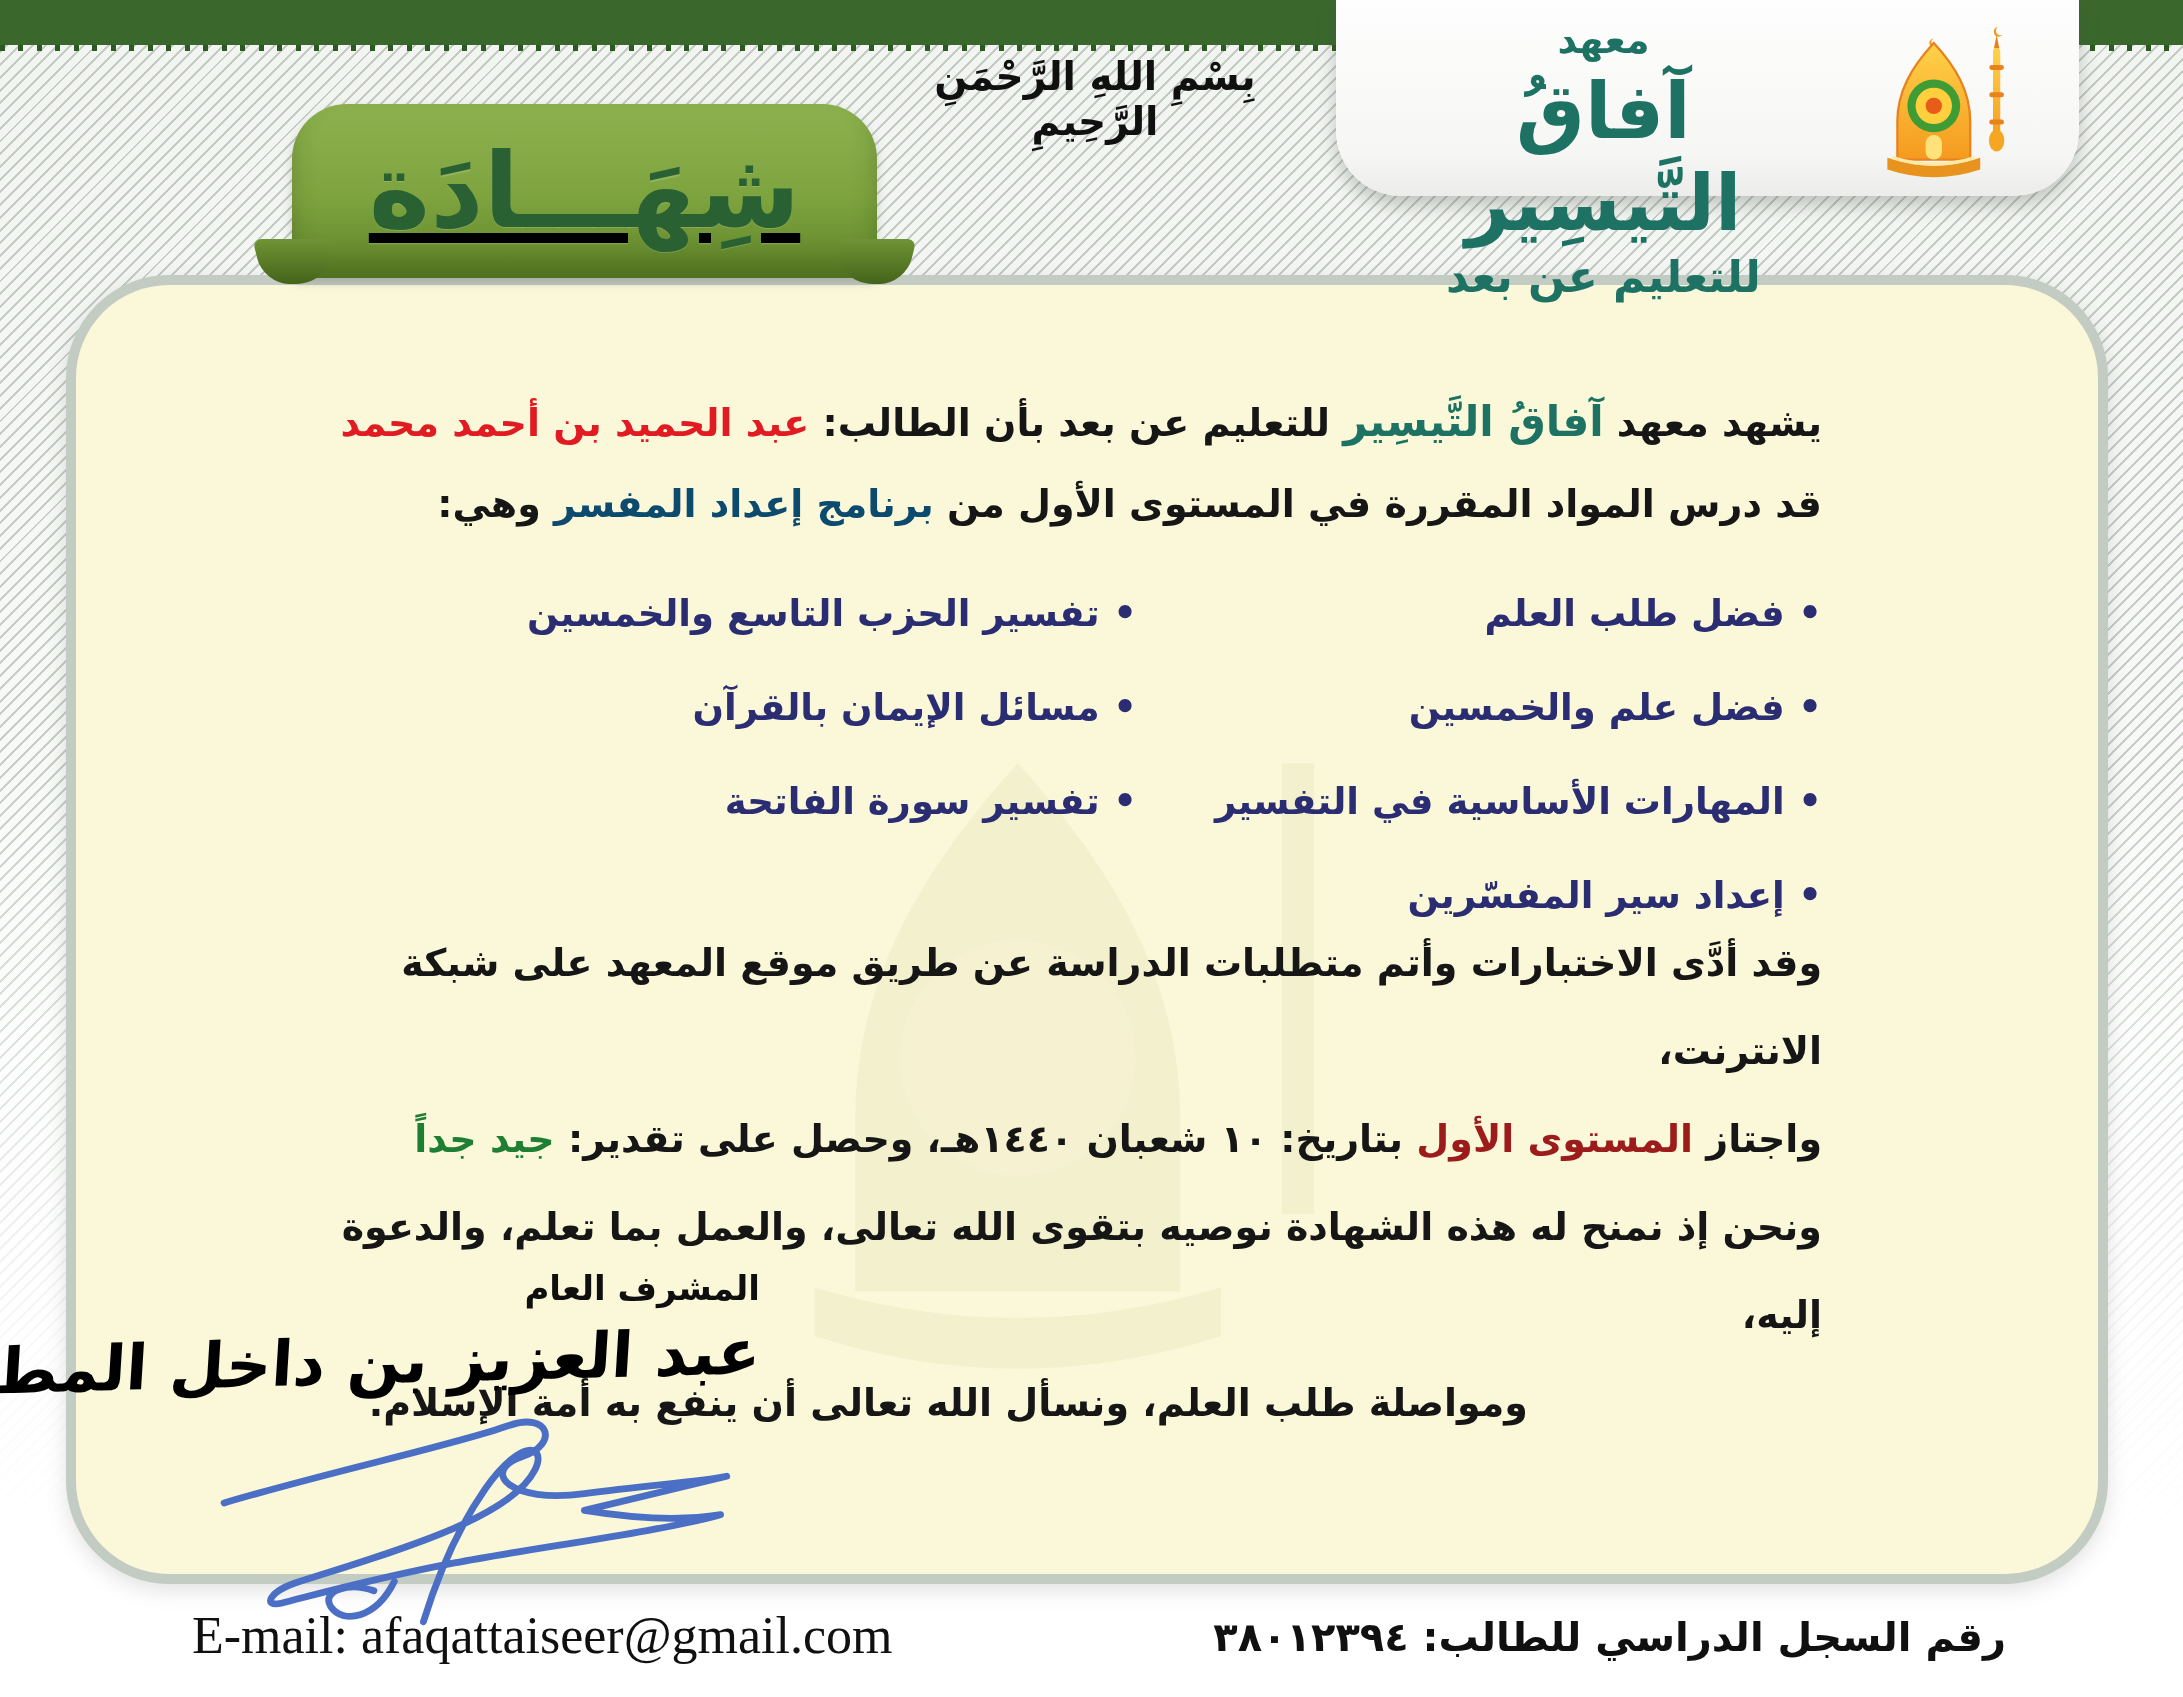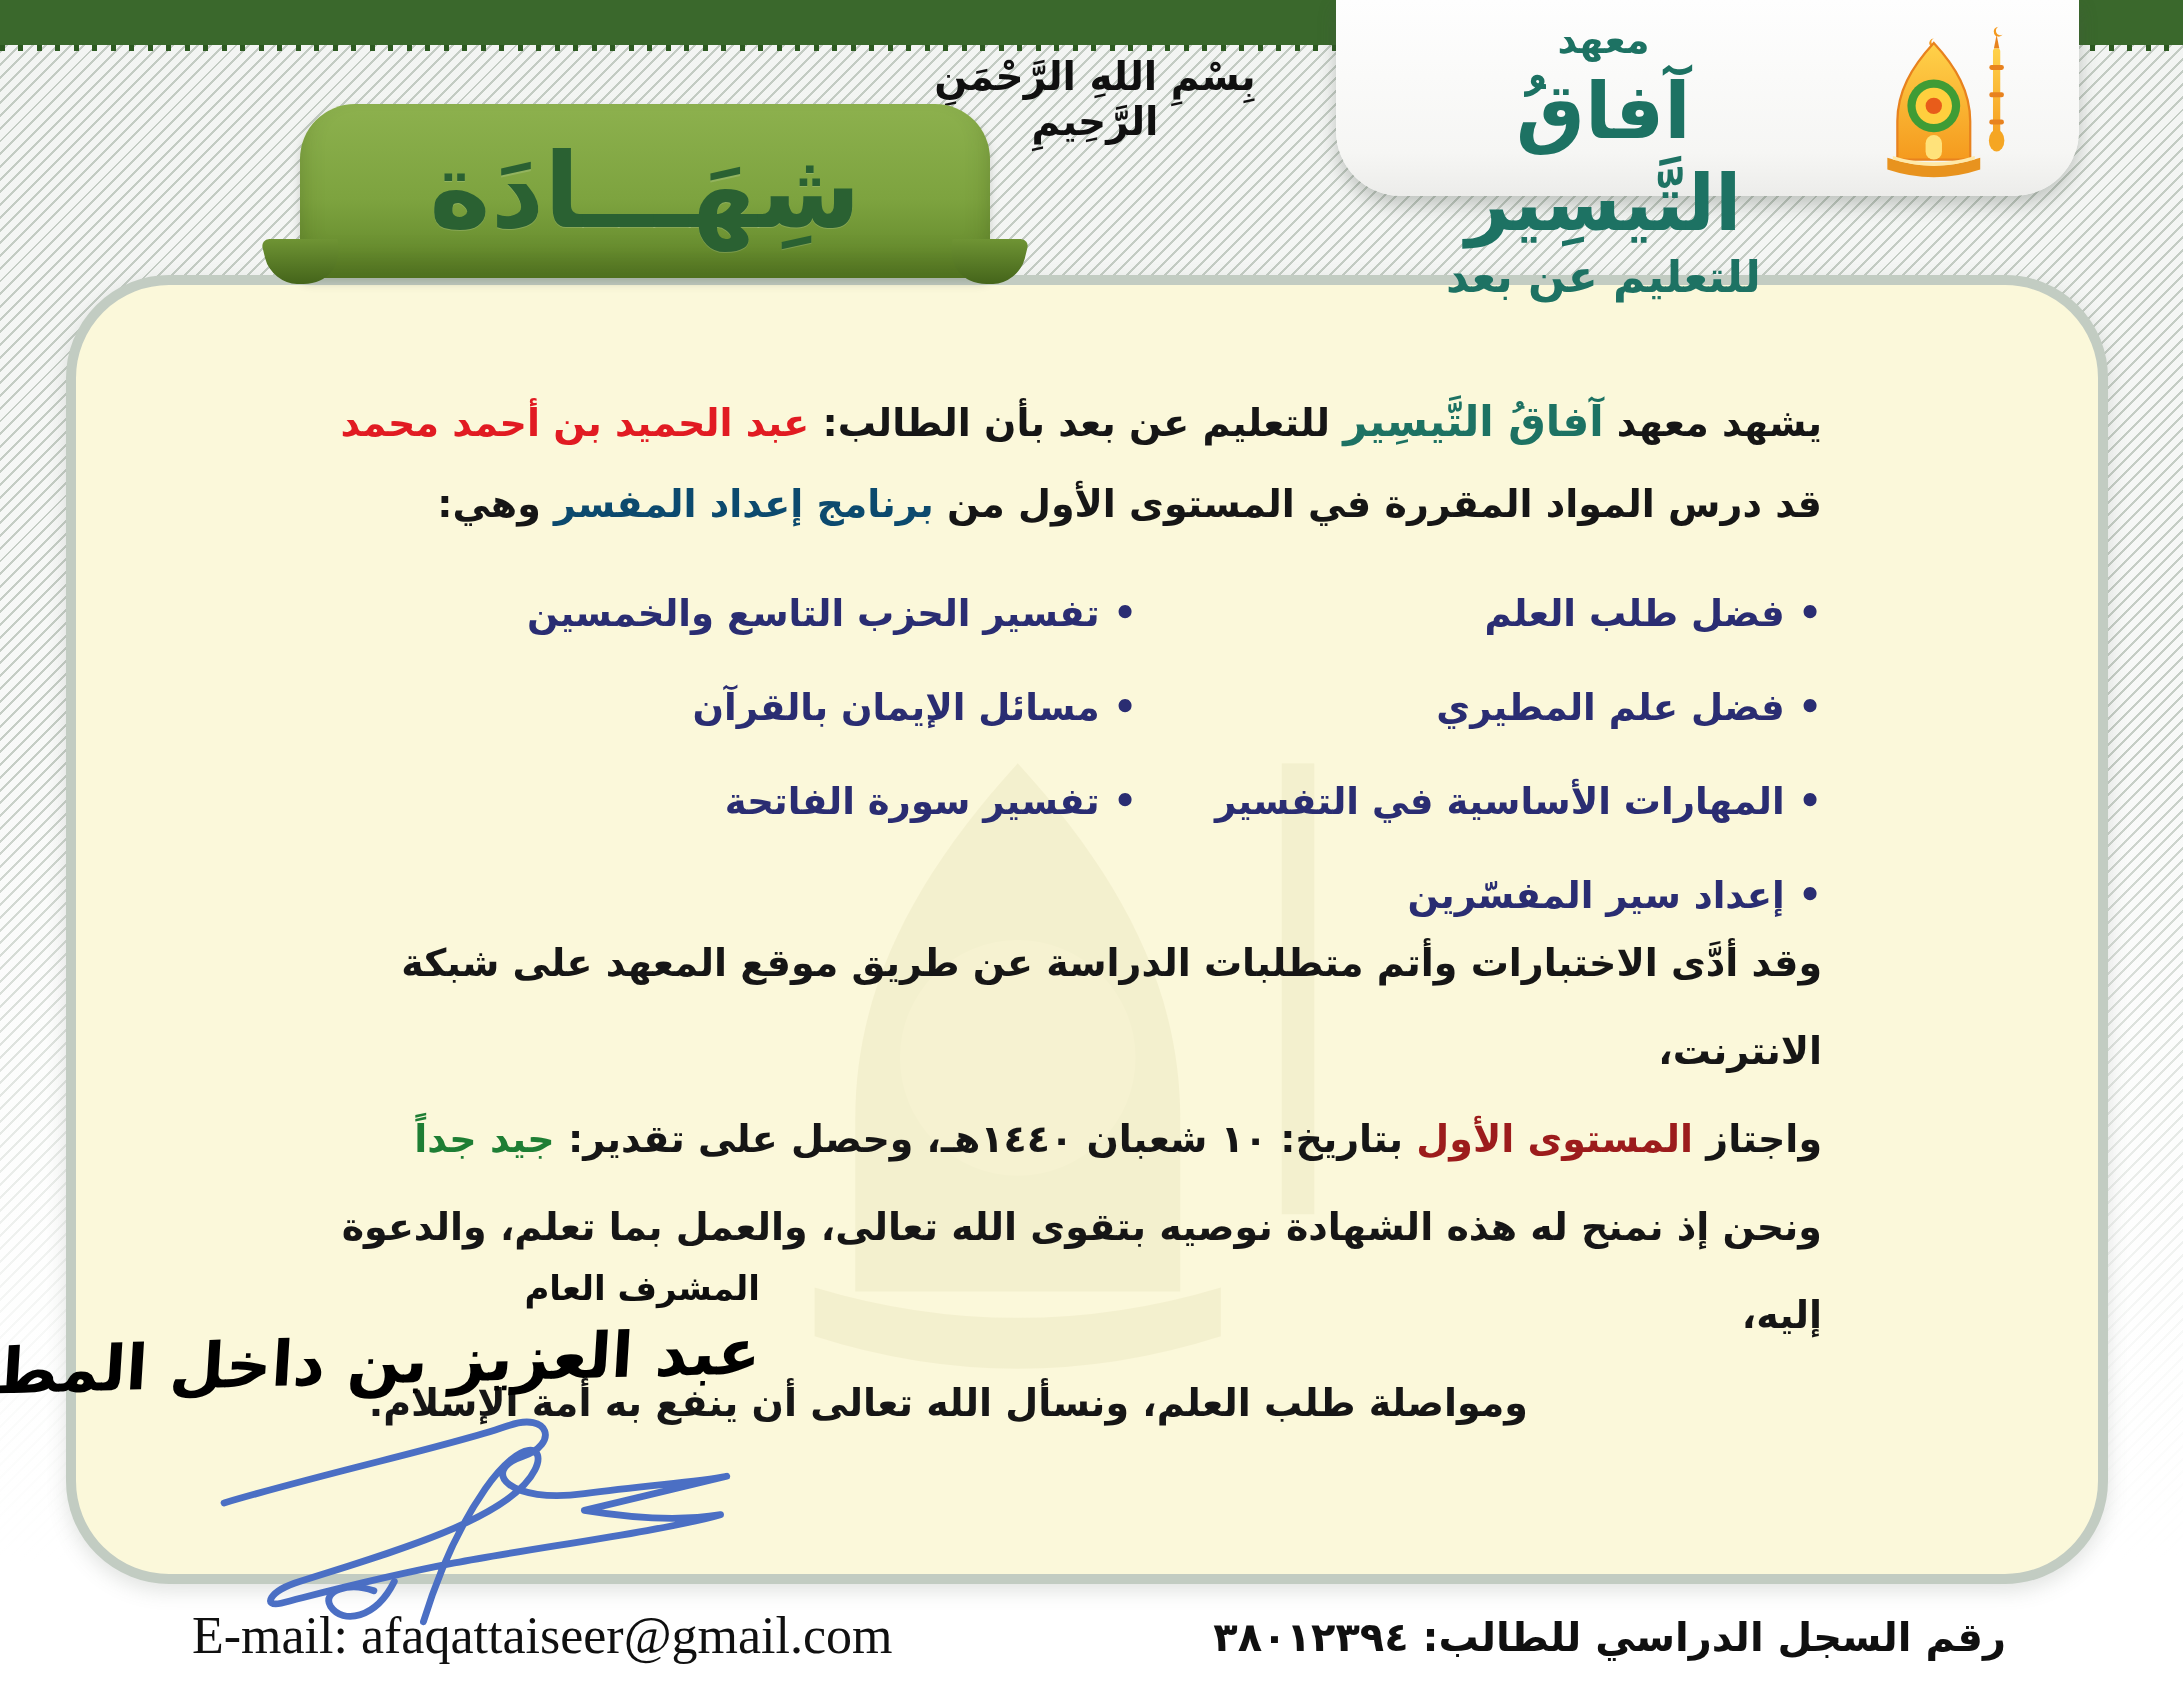--- a/index.html
+++ b/index.html
@@ -25,24 +25,25 @@
   }
   
   .card{
     position:absolute;left:66px;top:275px;width:2042px;height:1309px;box-sizing:border-box;
     background:#fbf8da;border:10.3px solid #c2ccc2;border-radius:103px;z-index:3;
     box-shadow:0 6.8px 20.5px rgba(90,100,90,.18);
   }
   .watermark{position:absolute;left:774px;top:657px;width:650px;height:822px;opacity:.10;z-index:4;}
   
   .title-ribbon{
-    position:absolute;left:300px;top:104px;width:690px;height:174px;z-index:6;
+    position:absolute;left:292px;top:104px;width:585px;height:174px;z-index:6;
     background:linear-gradient(180deg,#8db14e 0%,#7da33f 55%,#5e8327 100%);
     border-radius:55px 55px 9.6px 9.6px;
     box-shadow:inset 0 -18px 23px rgba(40,60,10,.28),0 4.1px 9.6px rgba(80,90,70,.25);
+    text-decoration:underline;
   }
   .curl{position:absolute;bottom:-5.5px;width:77px;height:45px;z-index:-1;
     background:linear-gradient(180deg,#6f9434,#44641a);}
   .curl-left{left:-34px;border-radius:9.6px 0 48px 27px;transform:skewX(14deg);}
   .curl-right{right:-34px;border-radius:0 9.6px 27px 48px;transform:skewX(-14deg);}
   .title-text{
     width:100%;height:100%;display:flex;align-items:center;justify-content:center;
     font-size:104px;font-weight:bold;color:#2a6132;letter-spacing:4.1px;direction:rtl;
     text-shadow:0 1.4px 0 rgba(255,255,255,.15);
   }
@@ -165,21 +166,21 @@
   </div>
 </div>
 
 <div class="p1">
   <div><span>يشهد معهد </span><span class="fancy-inline">آفاقُ التَّيسِير</span><span> للتعليم عن بعد بأن الطالب: </span><span class="student-name">عبد الحميد بن أحمد محمد</span></div>
   <div><span>قد درس المواد المقررة في المستوى الأول من </span><span class="program">برنامج إعداد المفسر</span><span> وهي:</span></div>
 </div>
 
 <div class="courses">
   <div class="course c-r1">فضل طلب العلم</div>
-  <div class="course c-r2">فضل علم المطيري</div>
+  <div class="course c-r2">فضل علم والخمسين</div>
   <div class="course c-r3">المهارات الأساسية في التفسير</div>
   <div class="course c-r4">إعداد سير المفسّرين</div>
   <div class="course c-l1">تفسير الحزب التاسع والخمسين</div>
   <div class="course c-l2">مسائل الإيمان بالقرآن</div>
   <div class="course c-l3">تفسير سورة الفاتحة</div>
 </div>
 
 <div class="closing">
   <div>وقد أدَّى الاختبارات وأتم متطلبات الدراسة عن طريق موقع المعهد على شبكة الانترنت،</div>
   <div><span>واجتاز </span><span class="level">المستوى الأول</span><span> بتاريخ: ١٠ شعبان ١٤٤٠هـ، وحصل على تقدير: </span><span class="grade">جيد جداً</span></div>

